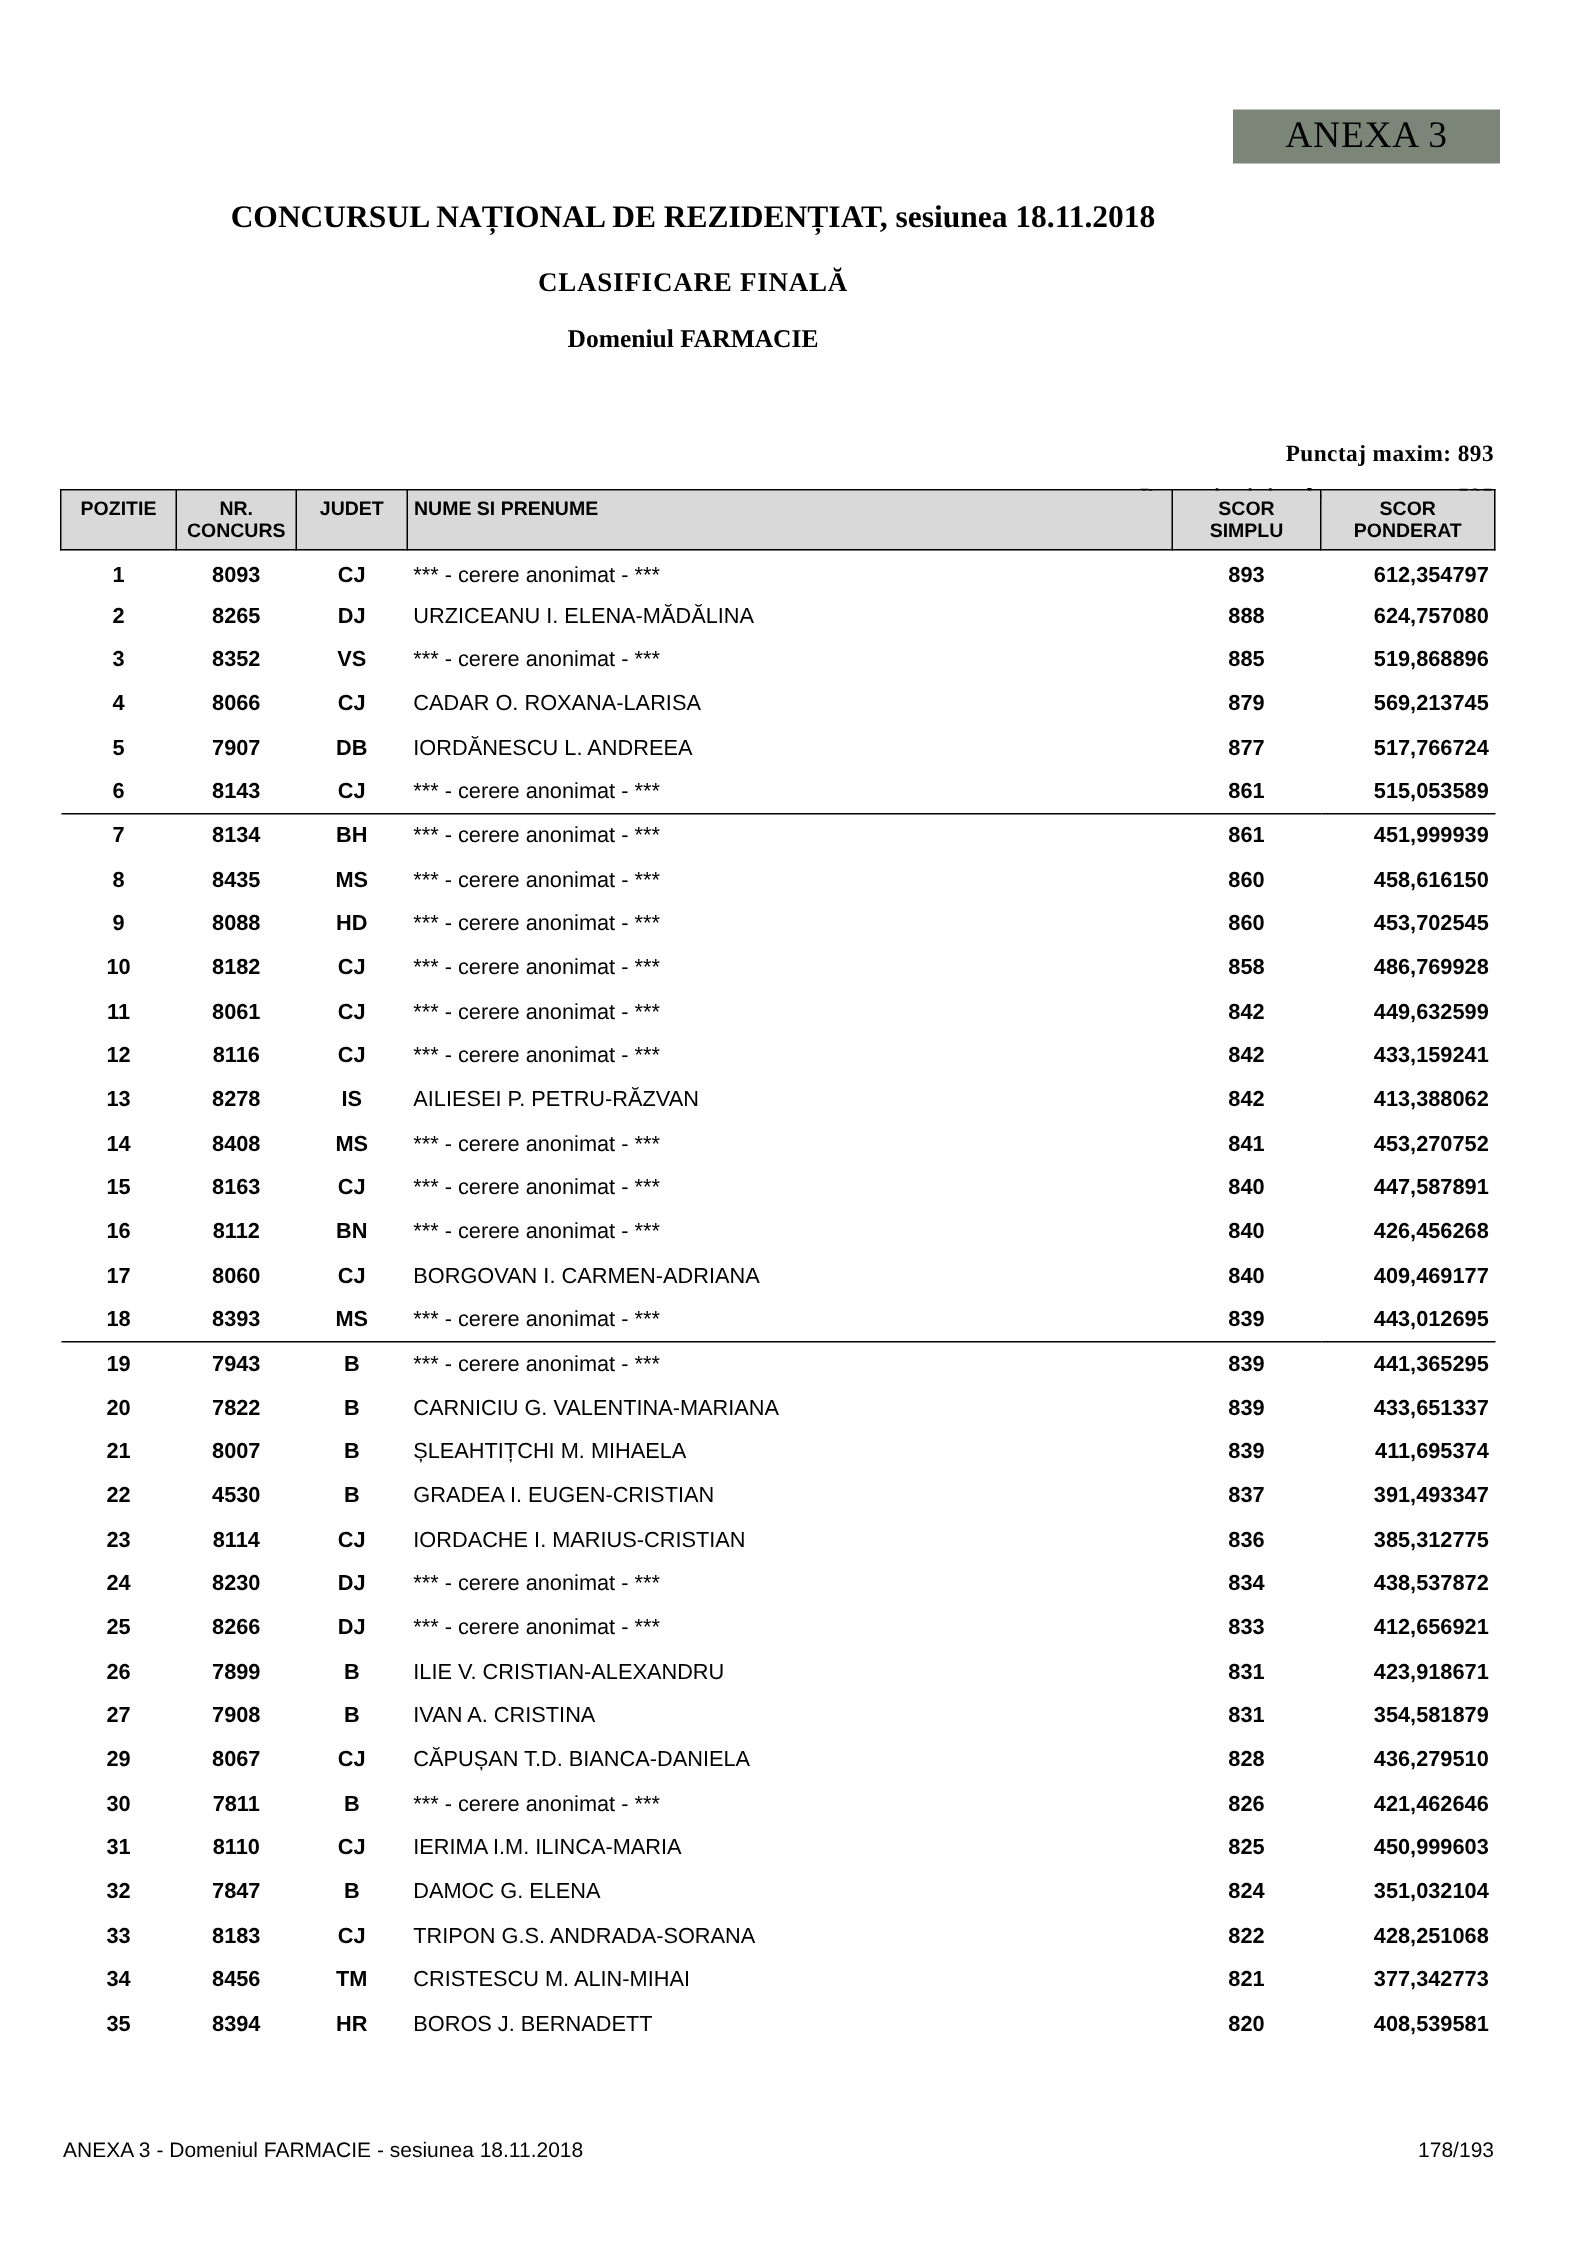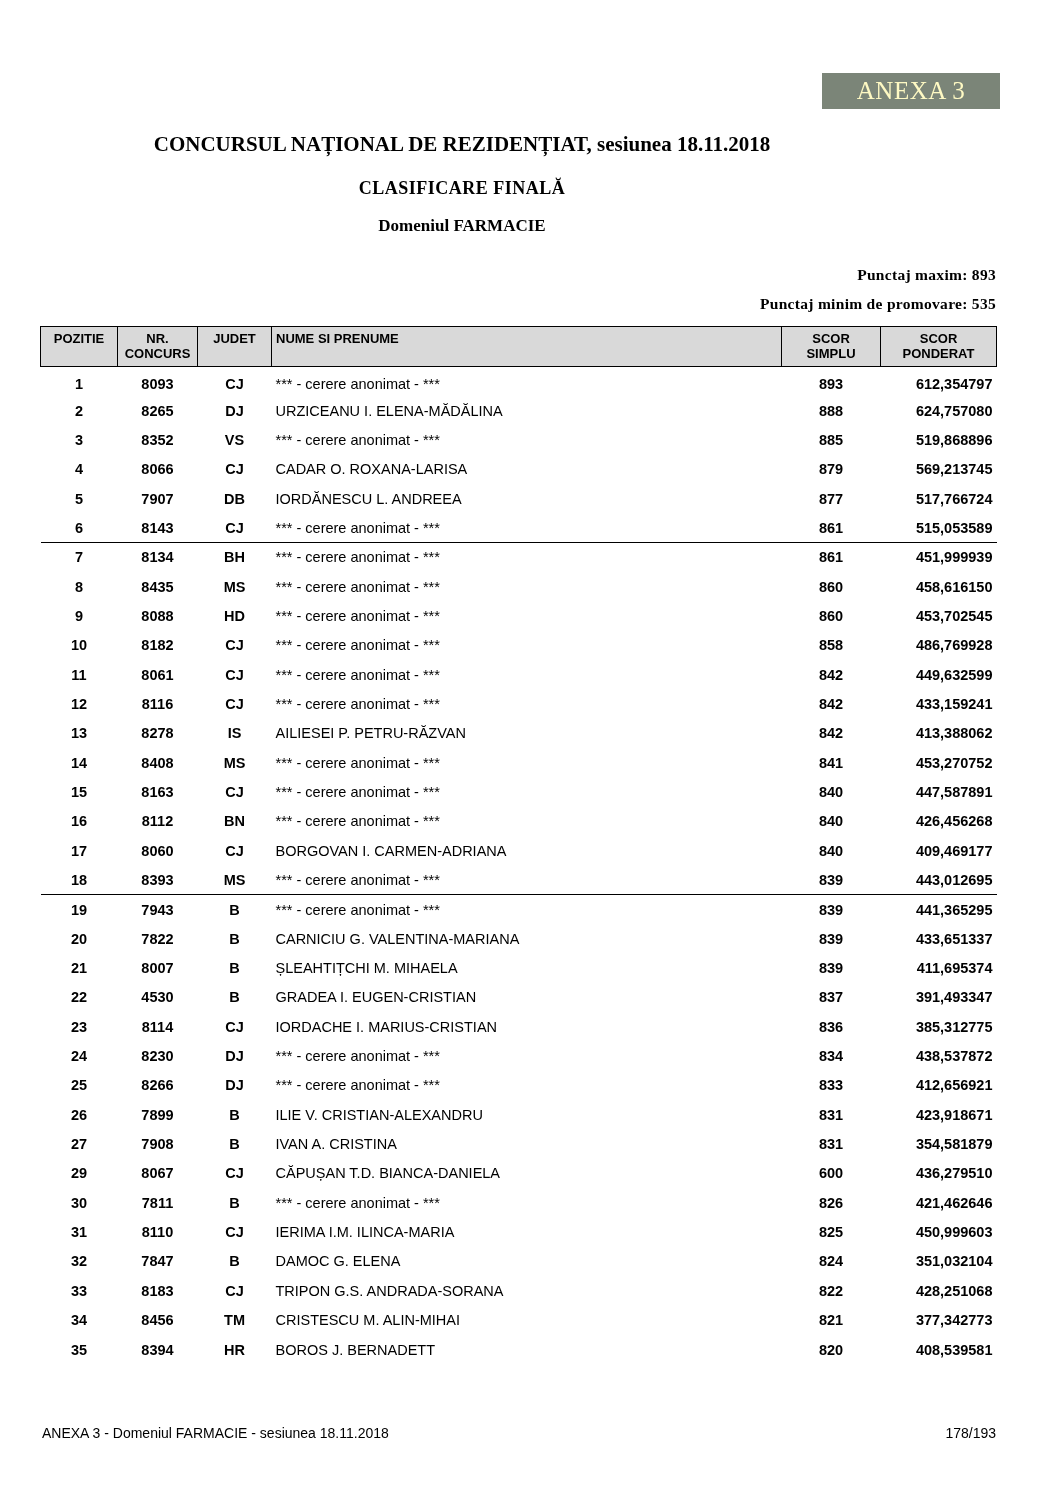--- a/index.html
+++ b/index.html
@@ -2,36 +2,37 @@
 <html><head>
 <meta charset="utf-8">
 <style>
   html, body { margin: 0; padding: 0; background: #ffffff; }
   body {
     width: 1058px; height: 1497px; position: relative; overflow: hidden;
     font-family: "Liberation Sans", sans-serif; color: #000;
   }
   .anexa-badge {
     position: absolute; left: 822px; top: 73px; width: 178px; height: 36px;
-    background: #7b8578; color: #fef9c3;
+    background: #7b8578; color: #000000;
     font-family: "Liberation Serif", serif; font-size: 25px;
     display: flex; align-items: center; justify-content: center;
     letter-spacing: 0.5px;
   }
   .title {
     position: absolute; left: 0; width: 924px; text-align: center;
     font-family: "Liberation Serif", serif; font-weight: bold;
   }
   .t1 { top: 132px; font-size: 21px; }
   .t2 { top: 178px; font-size: 18px; letter-spacing: 0.5px; }
   .t3 { top: 216px; font-size: 17px; }
   .score-info {
     position: absolute; right: 62px; text-align: right;
     font-family: "Liberation Serif", serif; font-weight: bold; font-size: 15.5px;
     letter-spacing: 0.3px;
+    margin-top: 28px;
   }
   .s1 { top: 266px; }
   .s2 { top: 295px; }
 
   table.results {
     position: absolute; left: 40px; top: 326px; width: 956px;
     border-collapse: collapse; table-layout: fixed;
     font-size: 14.5px;
   }
   table.results th {
@@ -306,21 +307,21 @@
         <td class="c">B</td>
         <td class="name">IVAN A. CRISTINA</td>
         <td class="score">831</td>
         <td class="r">354,581879</td>
       </tr>
       <tr>
         <td class="c">29</td>
         <td class="c">8067</td>
         <td class="c">CJ</td>
         <td class="name">CĂPUȘAN T.D. BIANCA-DANIELA</td>
-        <td class="score">600</td>
+        <td class="score">828</td>
         <td class="r">436,279510</td>
       </tr>
       <tr>
         <td class="c">30</td>
         <td class="c">7811</td>
         <td class="c">B</td>
         <td class="name">*** - cerere anonimat - ***</td>
         <td class="score">826</td>
         <td class="r">421,462646</td>
       </tr>

